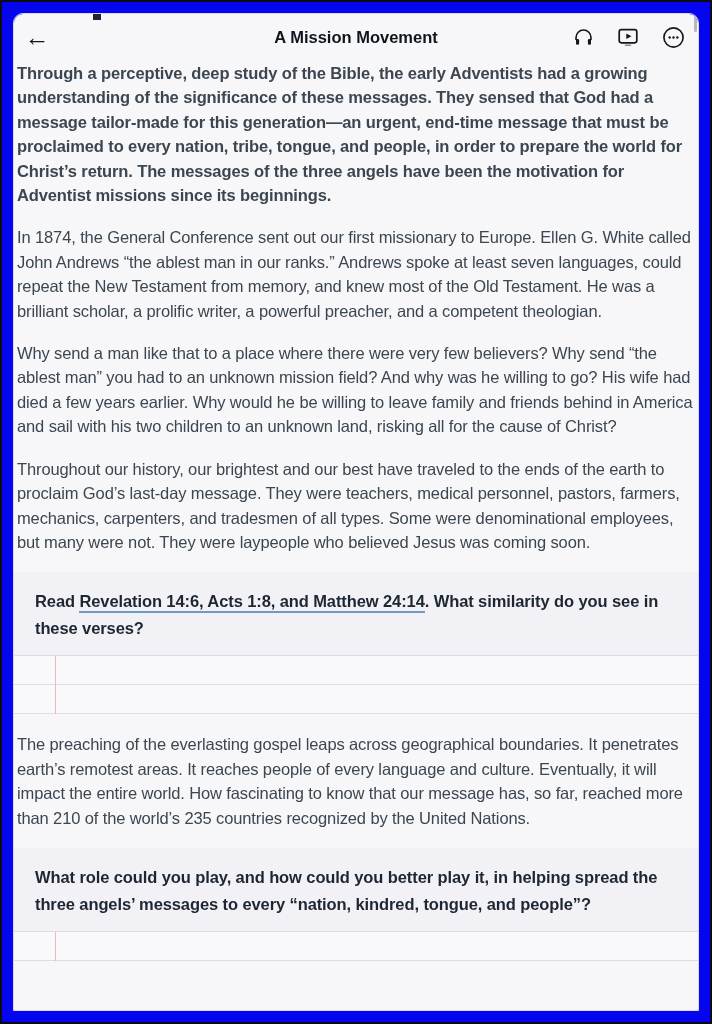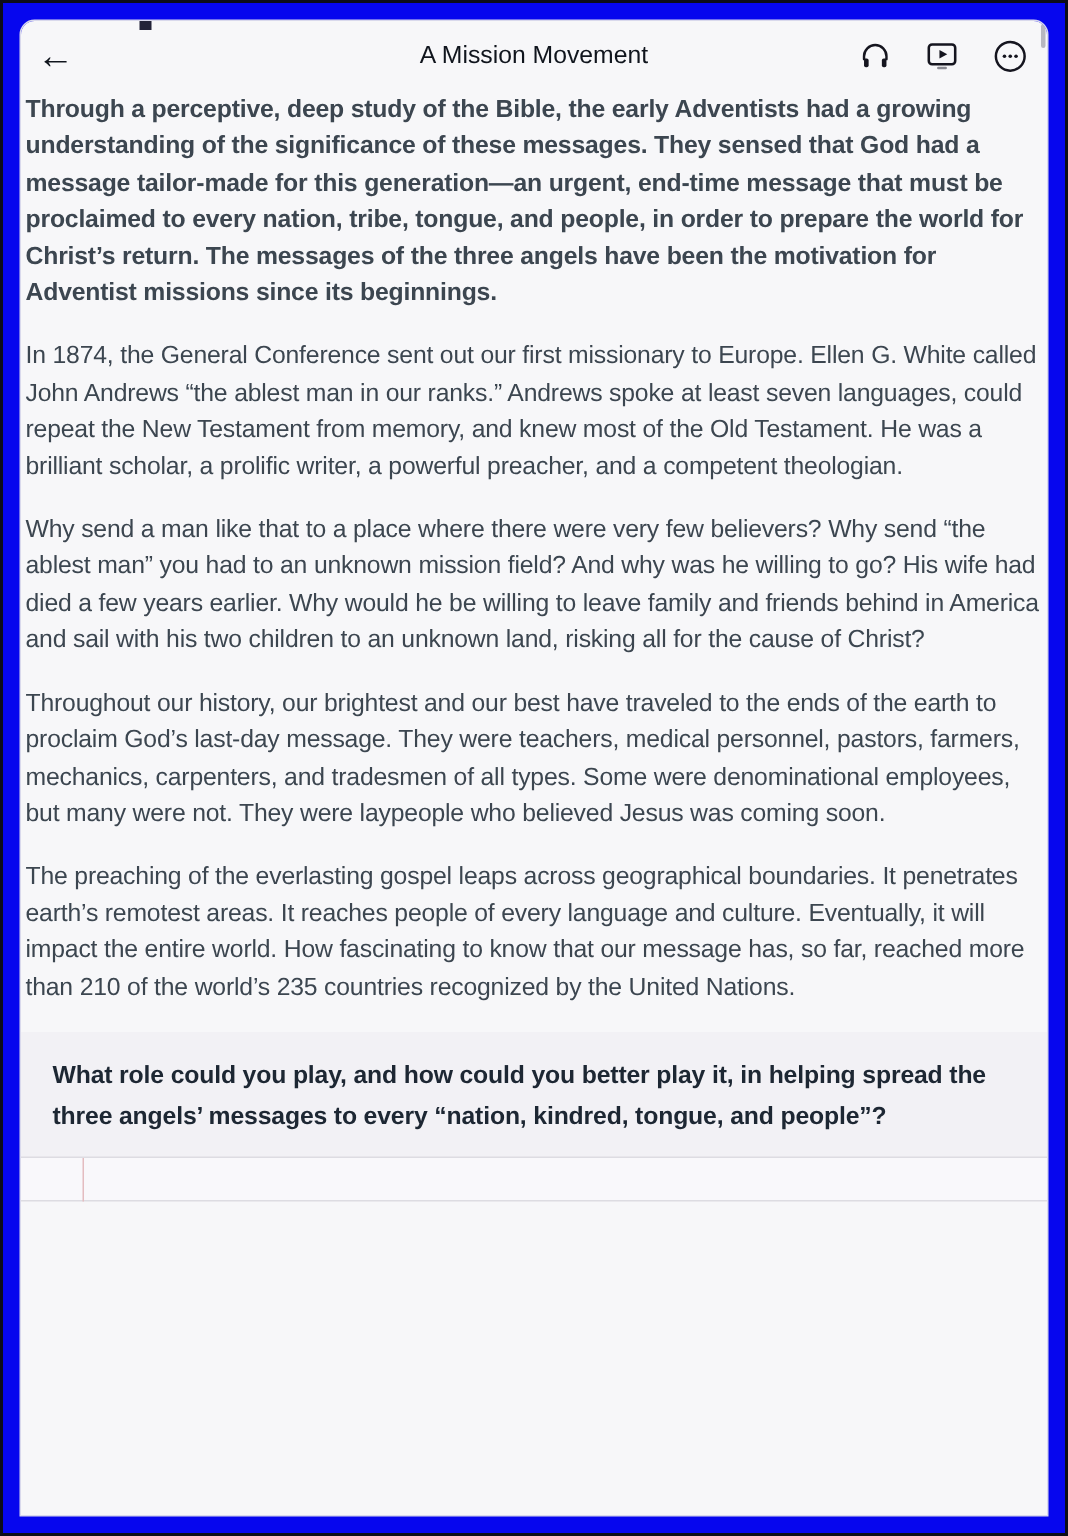--- a/index.html
+++ b/index.html
@@ -44,21 +44,21 @@
   }
   .back-btn {
     width:34px; height:34px;
     display:flex; align-items:center; justify-content:center;
     font-size:25px; line-height:1; color:#10151d;
     cursor:pointer; background:none; border:none;
   }
   .header-title {
     position:absolute; left:0; right:0; top:0; bottom:0;
     display:flex; align-items:center; justify-content:center;
-    font-size:16.5px; font-weight:400; color:#10151d;
+    font-size:16.5px; font-weight:700; color:#10151d;
     pointer-events:none;
   }
   .header-actions {
     margin-left:auto;
     display:flex; align-items:center; gap:19px;
     z-index:2;
   }
   .icon-btn {
     width:26px; height:26px;
     display:flex; align-items:center; justify-content:center;
@@ -147,20 +147,28 @@
         </button>
       </div>
     </div>
 
     <div class="article">
       <p class="para">Through a perceptive, deep study of the Bible, the early Adventists had a growing understanding of the significance of these messages. They sensed that God had a message tailor-made for this generation—an urgent, end-time message that must be proclaimed to every nation, tribe, tongue, and people, in order to prepare the world for Christ’s return. The messages of the three angels have been the motivation for Adventist missions since its beginnings.</p>
       <p class="para">In 1874, the General Conference sent out our first missionary to Europe. Ellen G. White called John Andrews “the ablest man in our ranks.” Andrews spoke at least seven languages, could repeat the New Testament from memory, and knew most of the Old Testament. He was a brilliant scholar, a prolific writer, a powerful preacher, and a competent theologian.</p>
       <p class="para">Why send a man like that to a place where there were very few believers? Why send “the ablest man” you had to an unknown mission field? And why was he willing to go? His wife had died a few years earlier. Why would he be willing to leave family and friends behind in America and sail with his two children to an unknown land, risking all for the cause of Christ?</p>
       <p class="para">Throughout our history, our brightest and our best have traveled to the ends of the earth to proclaim God’s last-day message. They were teachers, medical personnel, pastors, farmers, mechanics, carpenters, and tradesmen of all types. Some were denominational employees, but many were not. They were laypeople who believed Jesus was coming soon.</p>
 
+      <div class="qblock">
+        <div class="qtext"><span>Read </span><span class="ref-link">Revelation 14:6, Acts 1:8, and Matthew 24:14</span><span>. What similarity do you see in these verses?</span></div>
+        <div class="answer-area">
+          <div class="answer-row"></div>
+          <div class="answer-row"></div>
+          <div class="margin-line"></div>
+        </div>
+      </div>
 
       <p class="para para-after">The preaching of the everlasting gospel leaps across geographical boundaries. It penetrates earth’s remotest areas. It reaches people of every language and culture. Eventually, it will impact the entire world. How fascinating to know that our message has, so far, reached more than 210 of the world’s 235 countries recognized by the United Nations.</p>
 
       <div class="qblock">
         <div class="qtext">What role could you play, and how could you better play it, in helping spread the three angels’ messages to every “nation, kindred, tongue, and people”?</div>
         <div class="answer-area">
           <div class="answer-row"></div>
 
           <div class="margin-line"></div>
         </div>

